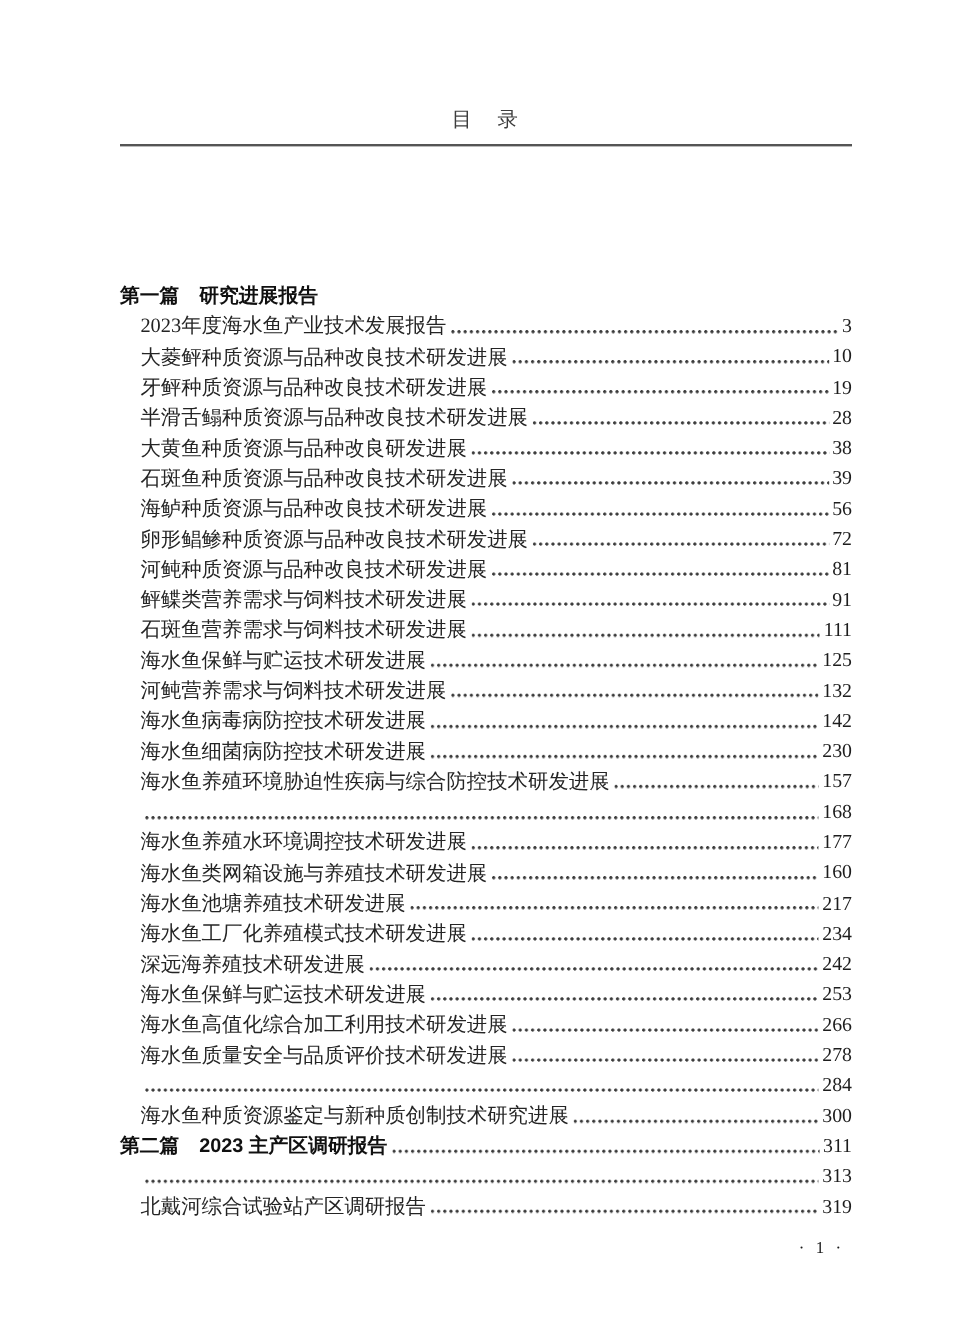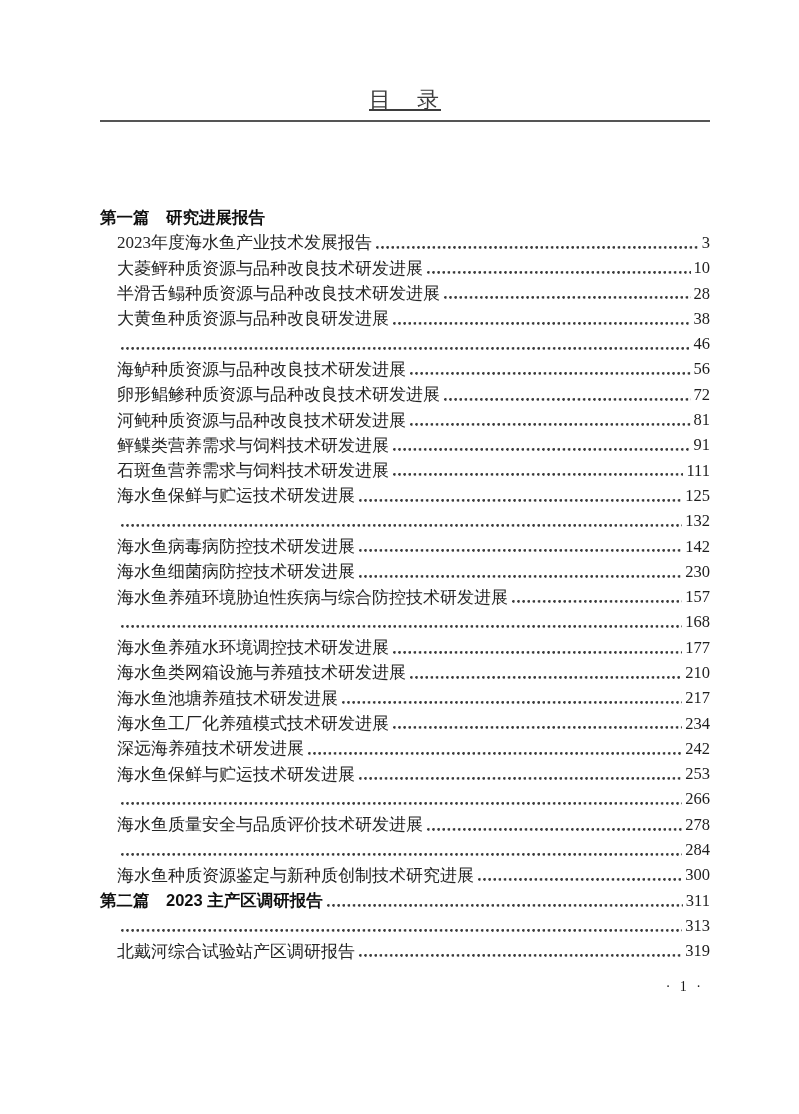--- a/index.html
+++ b/index.html
@@ -15,32 +15,31 @@
   }
   .content {
     position: absolute;
     left: 100px;
     top: 0;
     width: 610px;
   }
   .doc-header { padding-top: 90px; }
   .header-title {
     text-align: center;
-    font-size: 22px;
+    font-size: 17px;
     line-height: 19px;
     letter-spacing: 2px;
     color: #3d3d3d;
-    text-decoration: underline;
   }
   .header-rule {
     margin-top: 11px;
     border-bottom: 2px solid #555555;
     height: 0;
   }
-  .toc { margin-top: 83px; }
+  .toc { margin-top: 112px; }
   .toc-row {
     height: 25.3px;
     display: flex;
     align-items: center;
     font-size: 17px;
     white-space: nowrap;
   }
   .toc-row.entry { padding-left: 17px; }
   .toc-row.heading {
     font-family: "Liberation Sans", sans-serif;
@@ -95,32 +94,38 @@
         <span class="toc-title">2023年度海水鱼产业技术发展报告</span>
         <span class="leader"></span>
         <span class="toc-page">3</span>
       </div>
         <div class="toc-row entry">
         <span class="toc-title">大菱鲆种质资源与品种改良技术研发进展</span>
         <span class="leader"></span>
         <span class="toc-page">10</span>
       </div>
         <div class="toc-row entry">
+        <span class="toc-title">牙鲆种质资源与品种改良技术研发进展</span>
+        <span class="leader"></span>
+        <span class="toc-page">19</span>
+      </div>
+        <div class="toc-row entry">
         <span class="toc-title">半滑舌鳎种质资源与品种改良技术研发进展</span>
         <span class="leader"></span>
         <span class="toc-page">28</span>
       </div>
         <div class="toc-row entry">
         <span class="toc-title">大黄鱼种质资源与品种改良研发进展</span>
         <span class="leader"></span>
         <span class="toc-page">38</span>
       </div>
         <div class="toc-row entry">
-        <span class="leader"></span>
-        <span class="toc-page">46</span>
+        <span class="toc-title">石斑鱼种质资源与品种改良技术研发进展</span>
+        <span class="leader"></span>
+        <span class="toc-page">39</span>
       </div>
         <div class="toc-row entry">
         <span class="toc-title">海鲈种质资源与品种改良技术研发进展</span>
         <span class="leader"></span>
         <span class="toc-page">56</span>
       </div>
         <div class="toc-row entry">
         <span class="toc-title">卵形鲳鲹种质资源与品种改良技术研发进展</span>
         <span class="leader"></span>
         <span class="toc-page">72</span>
@@ -139,20 +144,21 @@
         <span class="toc-title">石斑鱼营养需求与饲料技术研发进展</span>
         <span class="leader"></span>
         <span class="toc-page">111</span>
       </div>
         <div class="toc-row entry">
         <span class="toc-title">海水鱼保鲜与贮运技术研发进展</span>
         <span class="leader"></span>
         <span class="toc-page">125</span>
       </div>
         <div class="toc-row entry">
+        <span class="toc-title">河鲀营养需求与饲料技术研发进展</span>
         <span class="leader"></span>
         <span class="toc-page">132</span>
       </div>
         <div class="toc-row entry">
         <span class="toc-title">海水鱼病毒病防控技术研发进展</span>
         <span class="leader"></span>
         <span class="toc-page">142</span>
       </div>
         <div class="toc-row entry">
         <span class="toc-title">海水鱼细菌病防控技术研发进展</span>
@@ -169,21 +175,21 @@
         <span class="toc-page">168</span>
       </div>
         <div class="toc-row entry">
         <span class="toc-title">海水鱼养殖水环境调控技术研发进展</span>
         <span class="leader"></span>
         <span class="toc-page">177</span>
       </div>
         <div class="toc-row entry">
         <span class="toc-title">海水鱼类网箱设施与养殖技术研发进展</span>
         <span class="leader"></span>
-        <span class="toc-page">210</span>
+        <span class="toc-page">160</span>
       </div>
         <div class="toc-row entry">
         <span class="toc-title">海水鱼池塘养殖技术研发进展</span>
         <span class="leader"></span>
         <span class="toc-page">217</span>
       </div>
         <div class="toc-row entry">
         <span class="toc-title">海水鱼工厂化养殖模式技术研发进展</span>
         <span class="leader"></span>
         <span class="toc-page">234</span>
@@ -192,20 +198,21 @@
         <span class="toc-title">深远海养殖技术研发进展</span>
         <span class="leader"></span>
         <span class="toc-page">242</span>
       </div>
         <div class="toc-row entry">
         <span class="toc-title">海水鱼保鲜与贮运技术研发进展</span>
         <span class="leader"></span>
         <span class="toc-page">253</span>
       </div>
         <div class="toc-row entry">
+        <span class="toc-title">海水鱼高值化综合加工利用技术研发进展</span>
         <span class="leader"></span>
         <span class="toc-page">266</span>
       </div>
         <div class="toc-row entry">
         <span class="toc-title">海水鱼质量安全与品质评价技术研发进展</span>
         <span class="leader"></span>
         <span class="toc-page">278</span>
       </div>
         <div class="toc-row entry">
         <span class="leader"></span>

